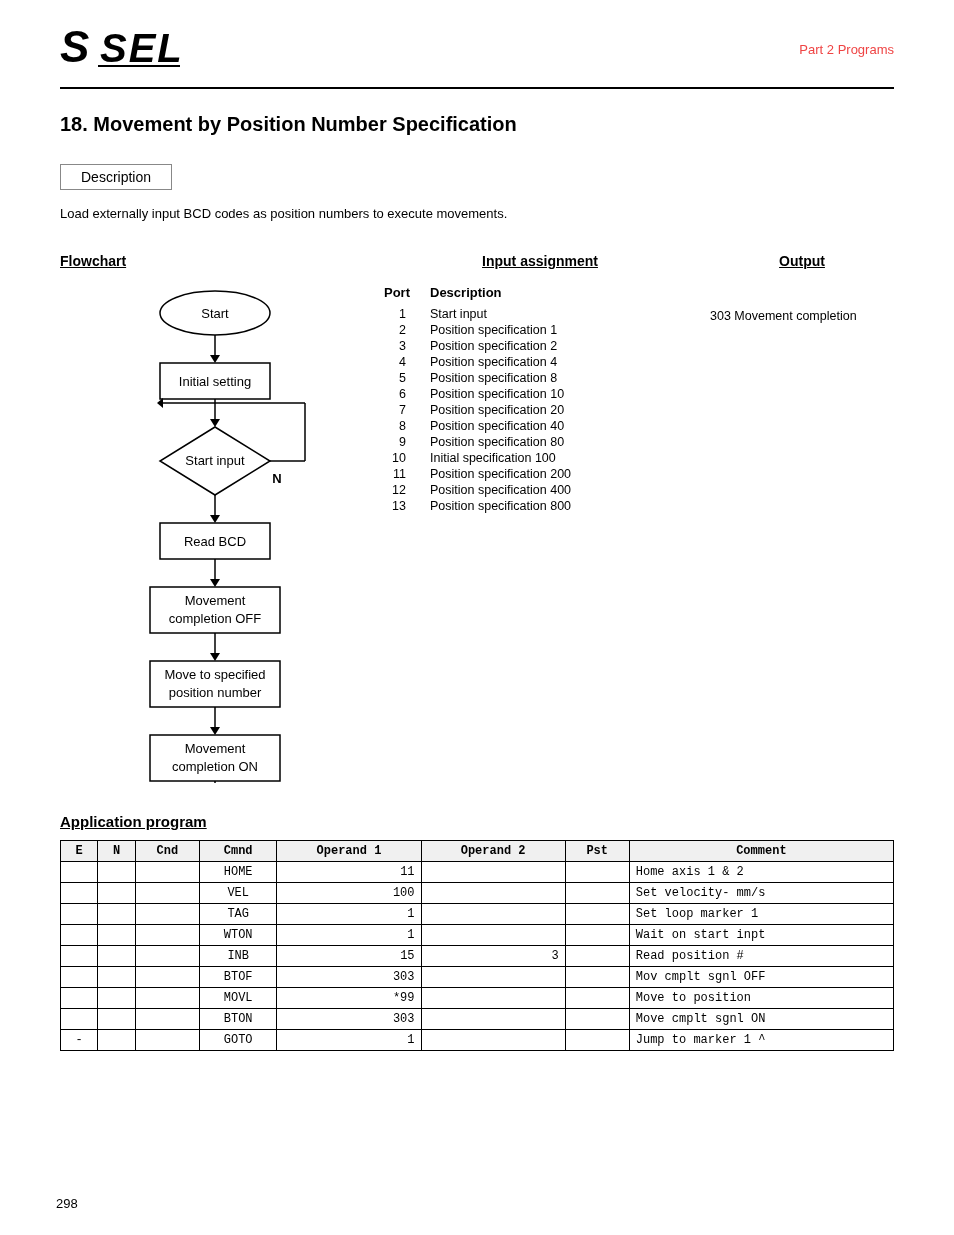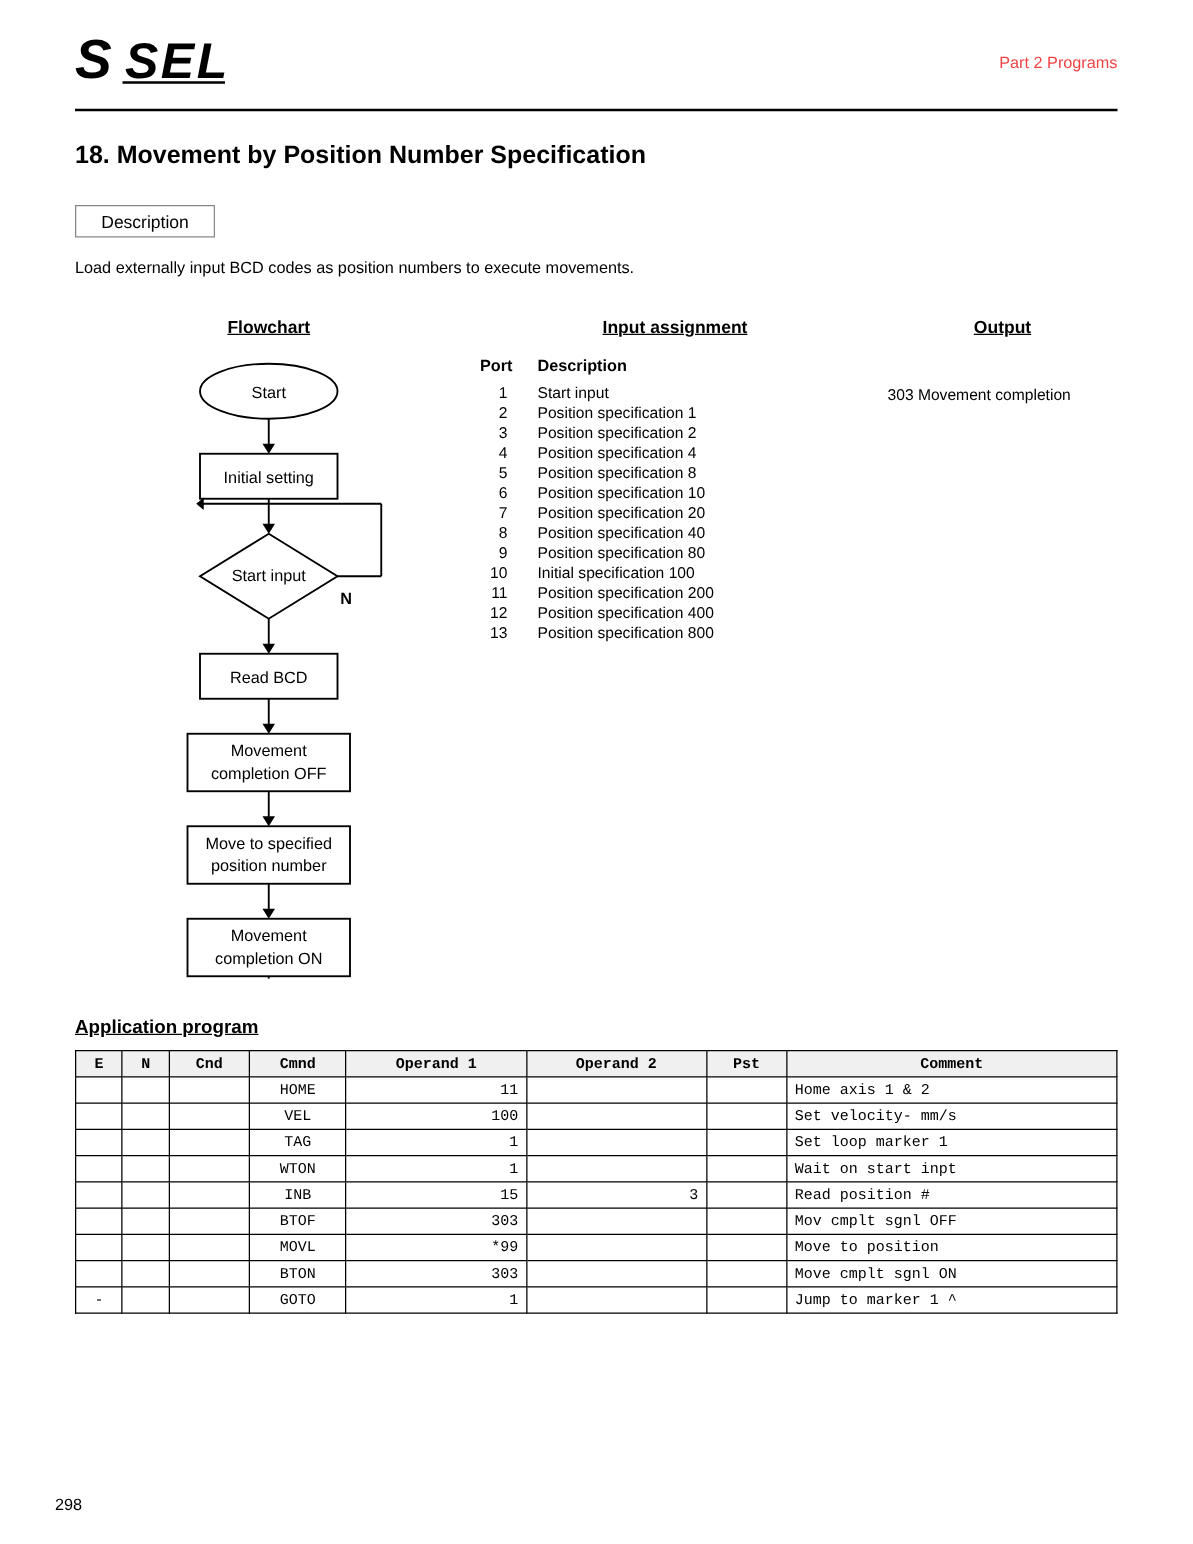--- a/index.html
+++ b/index.html
@@ -79,25 +79,25 @@
     .input-assignment-col {
       width: 340px;
       flex-shrink: 0;
     }
     .output-col {
       flex: 1;
     }
     .col-title {
       font-size: 14px;
       font-weight: bold;
-      text-align: center;
       margin-bottom: 14px;
       text-decoration: underline;
     }
     .col-title-center {
+      text-align: center;
     }
     
     .flowchart-svg {
       display: block;
       margin: 0 auto;
     }
     
     .input-table {
       font-size: 12.5px;
       border-collapse: collapse;
@@ -153,21 +153,21 @@
       text-align: left;
     }
     .program-table td.operand-col {
       text-align: right;
       padding-right: 6px;
     }
     
     .page-number {
       position: absolute;
       bottom: 24px;
-      left: 44px;
+      left: 56px;
       font-size: 13px;
     }
   </style>
 </head>
 <body>
 
 <div class="page">
 
   <div class="header">
     <div class="logo">

